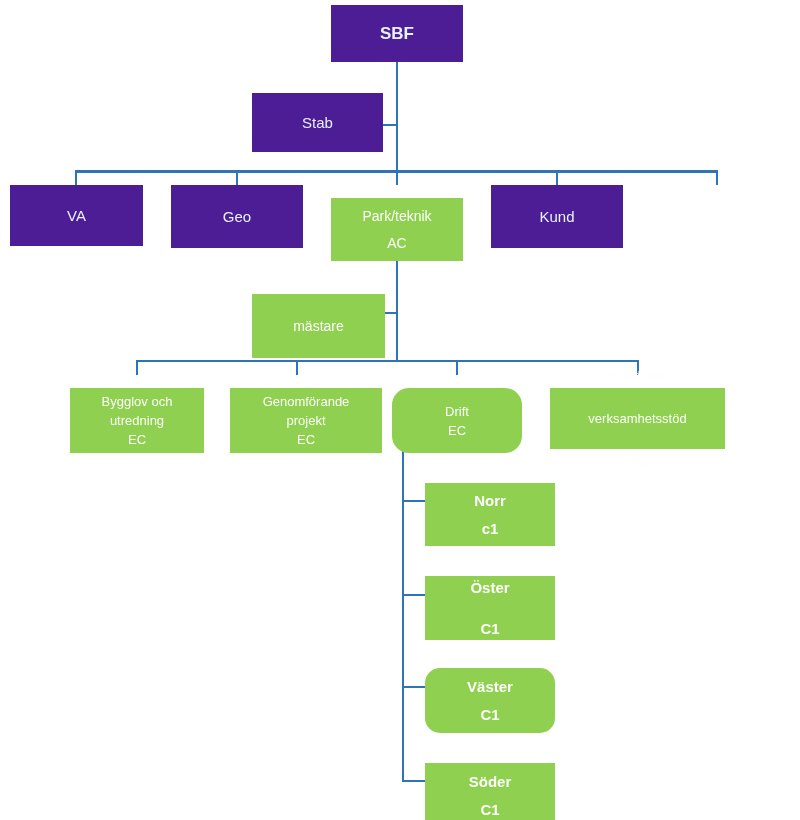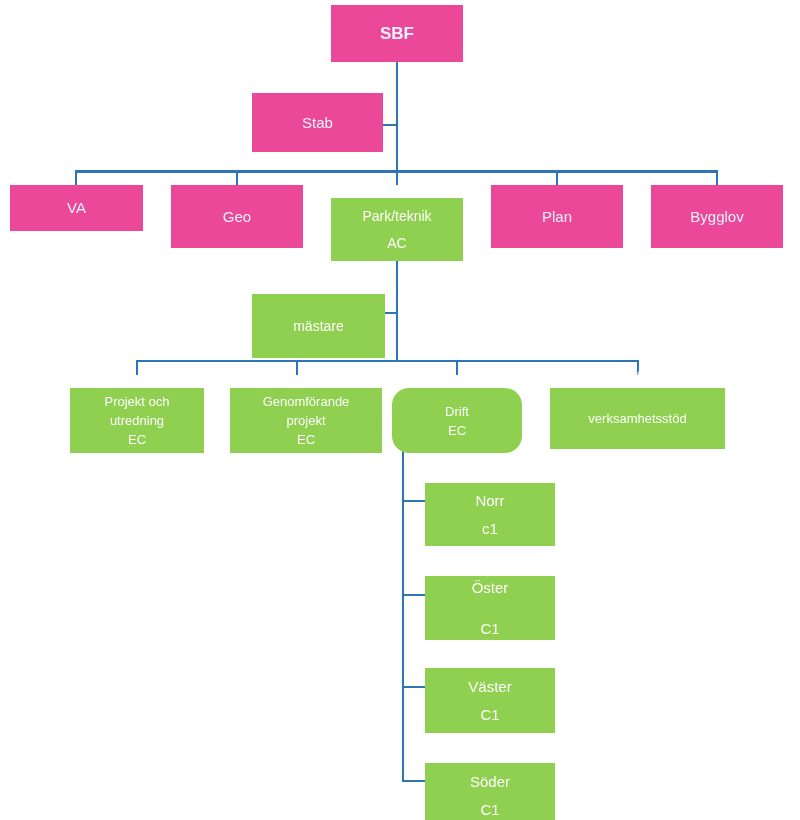--- a/index.html
+++ b/index.html
@@ -4,45 +4,45 @@
 <style>
   html,body{margin:0;padding:0;background:#ffffff;}
   #canvas{
     position:relative;width:800px;height:820px;background:#ffffff;overflow:hidden;
     font-family:"Liberation Sans", sans-serif;
   }
   .node{
     position:absolute;display:flex;flex-direction:column;align-items:center;
     justify-content:center;text-align:center;box-sizing:border-box;
   }
-  .blue{background:#ec4899;color:#e8f2fa;}
+  .blue{background:#4c1d95;color:#e8f2fa;}
   .green{background:#8fd050;color:#fdfefb;margin-top:13px;}
   .node .line{display:block;font-size:15px;line-height:24px;font-weight:400;}
   .small .line{font-size:13px;line-height:19px;}
   .wide .line{font-size:14px;line-height:27px;}
-  .boldtxt .line{font-weight:400;font-size:15px;line-height:28px;}
+  .boldtxt .line{font-weight:700;font-size:15px;line-height:28px;}
   #n-sbf .line{font-weight:600;font-size:17px;}
   .conn{position:absolute;background:#2e75b6;}
 
   
   #n-sbf{left:331px;top:5px;width:132px;height:57px;}
   #n-stab{left:252px;top:93px;width:131px;height:59px;}
-  #n-va{left:10px;top:185px;width:133px;height:46px;}
+  #n-va{left:10px;top:185px;width:133px;height:61px;}
   #n-geo{left:171px;top:185px;width:132px;height:63px;text-align:right;}
   #n-park{left:331px;top:185px;width:132px;height:63px;}
   #n-plan{left:491px;top:185px;width:132px;height:63px;}
   #n-bygglov{left:651px;top:185px;width:132px;height:63px;}
   #n-stads{left:252px;top:281px;width:133px;height:64px;}
   #n-projekt{left:70px;top:375px;width:134px;height:65px;}
   #n-genomforande{left:230px;top:375px;width:152px;height:65px;}
   #n-drift{left:392px;top:375px;width:130px;height:65px;border-radius:17px;}
   #n-kund{left:550px;top:375px;width:175px;height:61px;gap:24px;}
   #n-norr{left:425px;top:470px;width:130px;height:63px;}
   #n-oster{left:425px;top:563px;width:130px;height:64px;gap:13px;}
-  #n-vaster{left:425px;top:655px;width:130px;height:65px;}
+  #n-vaster{left:425px;top:655px;width:130px;height:65px;border-radius:15px;}
   #n-soder{left:425px;top:750px;width:130px;height:65px;justify-content:center;}
 
   
   #c-trunk-top{left:396px;top:62px;width:2px;height:109px;}
   #c-stab-stub{left:383px;top:124px;width:13px;height:2px;}
   #c-row1{left:75px;top:170px;width:643px;height:3px;}
   #c-drop-va{left:75px;top:173px;width:2px;height:12px;}
   #c-drop-geo{left:236px;top:173px;width:2px;height:12px;}
   #c-drop-park{left:396px;top:173px;width:2px;height:12px;}
   #c-drop-plan{left:556px;top:173px;width:2px;height:12px;}
@@ -101,33 +101,30 @@
   <div class="node blue" id="n-geo">
     <span class="line">Geo</span>
   </div>
 
   <div class="node green wide" id="n-park">
     <span class="line">Park/teknik</span>
     <span class="line">AC</span>
   </div>
 
   <div class="node blue" id="n-plan">
-    <span class="line">Plan</span>
+    <span class="line">Kund</span>
   </div>
 
-  <div class="node blue" id="n-bygglov">
-    <span class="line">Bygglov</span>
-  </div>
 
   <div class="node green wide" id="n-stads">
     <span class="line">mästare</span>
   </div>
 
   <div class="node green small" id="n-projekt">
-    <span class="line">Projekt och</span>
+    <span class="line">Bygglov och</span>
     <span class="line">utredning</span>
     <span class="line">EC</span>
   </div>
 
   <div class="node green small" id="n-genomforande">
     <span class="line">Genomförande</span>
     <span class="line">projekt</span>
     <span class="line">EC</span>
   </div>
 

